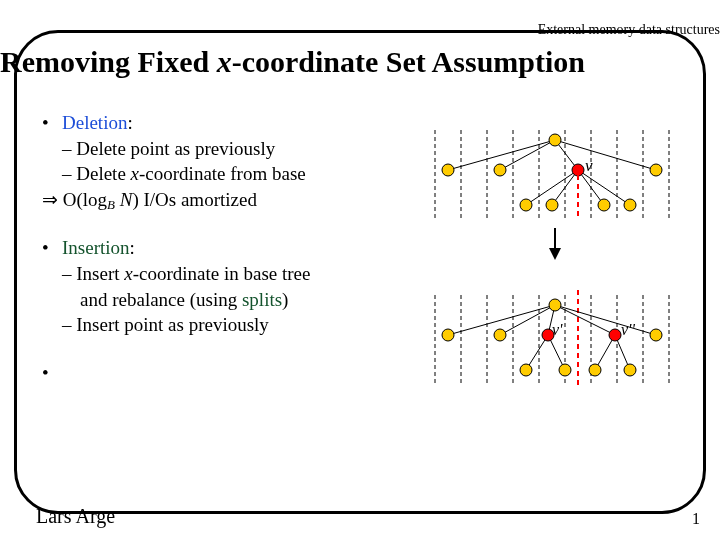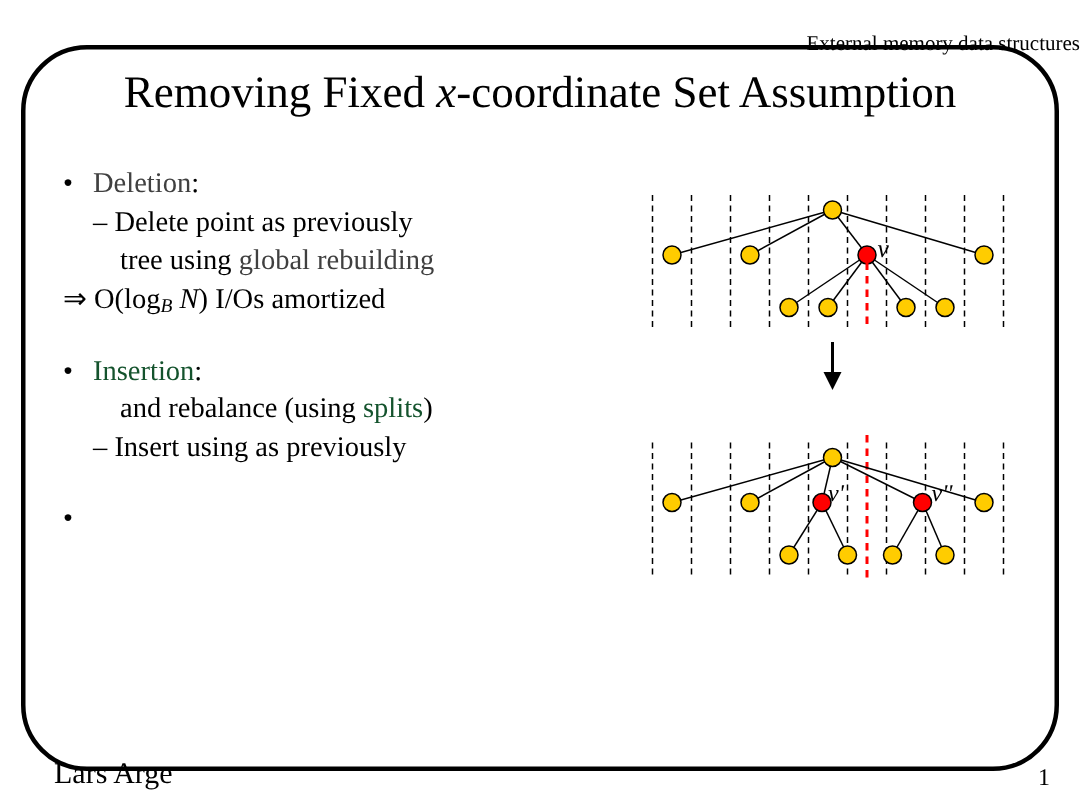--- a/index.html
+++ b/index.html
@@ -25,37 +25,37 @@
     height: 484px;
     border: 3px solid #000;
     border-radius: 44px;
     box-sizing: border-box;
   }
   .title {
     position: absolute;
     top: 45px;
     left: 0;
     right: 0;
-    text-align: center;
+    text-align: left;
     font-size: 30px;
-    font-weight: normal;
+    font-weight: bold;
   }
   .content {
     position: absolute;
     left: 42px;
     top: 110px;
     width: 380px;
     font-size: 19px;
     line-height: 1.35;
   }
   .bullet-row { display: flex; }
   .bullet-sym { width: 20px; flex: none; }
   .sub { margin-left: 20px; }
   .indent-line { padding-left: 38px; }
-  .green { color: #404040; }
+  .green { color: #1d4ed8; }
   .red { color: #14532d; }
   .ital { font-style: italic; }
   .math { font-family: 'Times New Roman', serif; }
   .footer-left {
     position: absolute;
     left: 36px;
     bottom: 12px;
     font-size: 20px;
   }
   .footer-right {
@@ -82,39 +82,42 @@
 
 <div class="content">
 
   <div class="bullet-row">
     <div class="bullet-sym">•</div>
     <div>
       <span class="green">Deletion</span><span>:</span>
     </div>
   </div>
   <div class="sub">– Delete point as previously</div>
-  <div class="indent-line">
-    <span>tree using </span><span class="green">global rebuilding</span>
+  <div class="sub">
+    <span>– Delete </span><span class="ital">x</span><span>-coordinate from base</span>
   </div>
   <div>
     <span class="math">⇒ O(log</span><span class="math" style="font-size:13px; vertical-align:-3px; font-style:italic">B</span><span class="math"> <span class="ital">N</span>) </span><span>I/Os amortized</span>
   </div>
 
   <div style="height:22px"></div>
 
   <div class="bullet-row">
     <div class="bullet-sym">•</div>
     <div>
       <span class="red">Insertion</span><span>:</span>
     </div>
   </div>
+  <div class="sub">
+    <span>– Insert </span><span class="ital">x</span><span>-coordinate in base tree</span>
+  </div>
   <div class="indent-line">
     <span>and rebalance (using </span><span class="red">splits</span><span>)</span>
   </div>
-  <div class="sub">– Insert using as previously</div>
+  <div class="sub">– Insert point as previously</div>
 
   <div style="height:22px"></div>
 
   <div class="bullet-row" style="width:620px">
     <div class="bullet-sym">•</div>
   </div>
 
 </div>
 
 <div class="fig" style="left:415px; top:120px">

